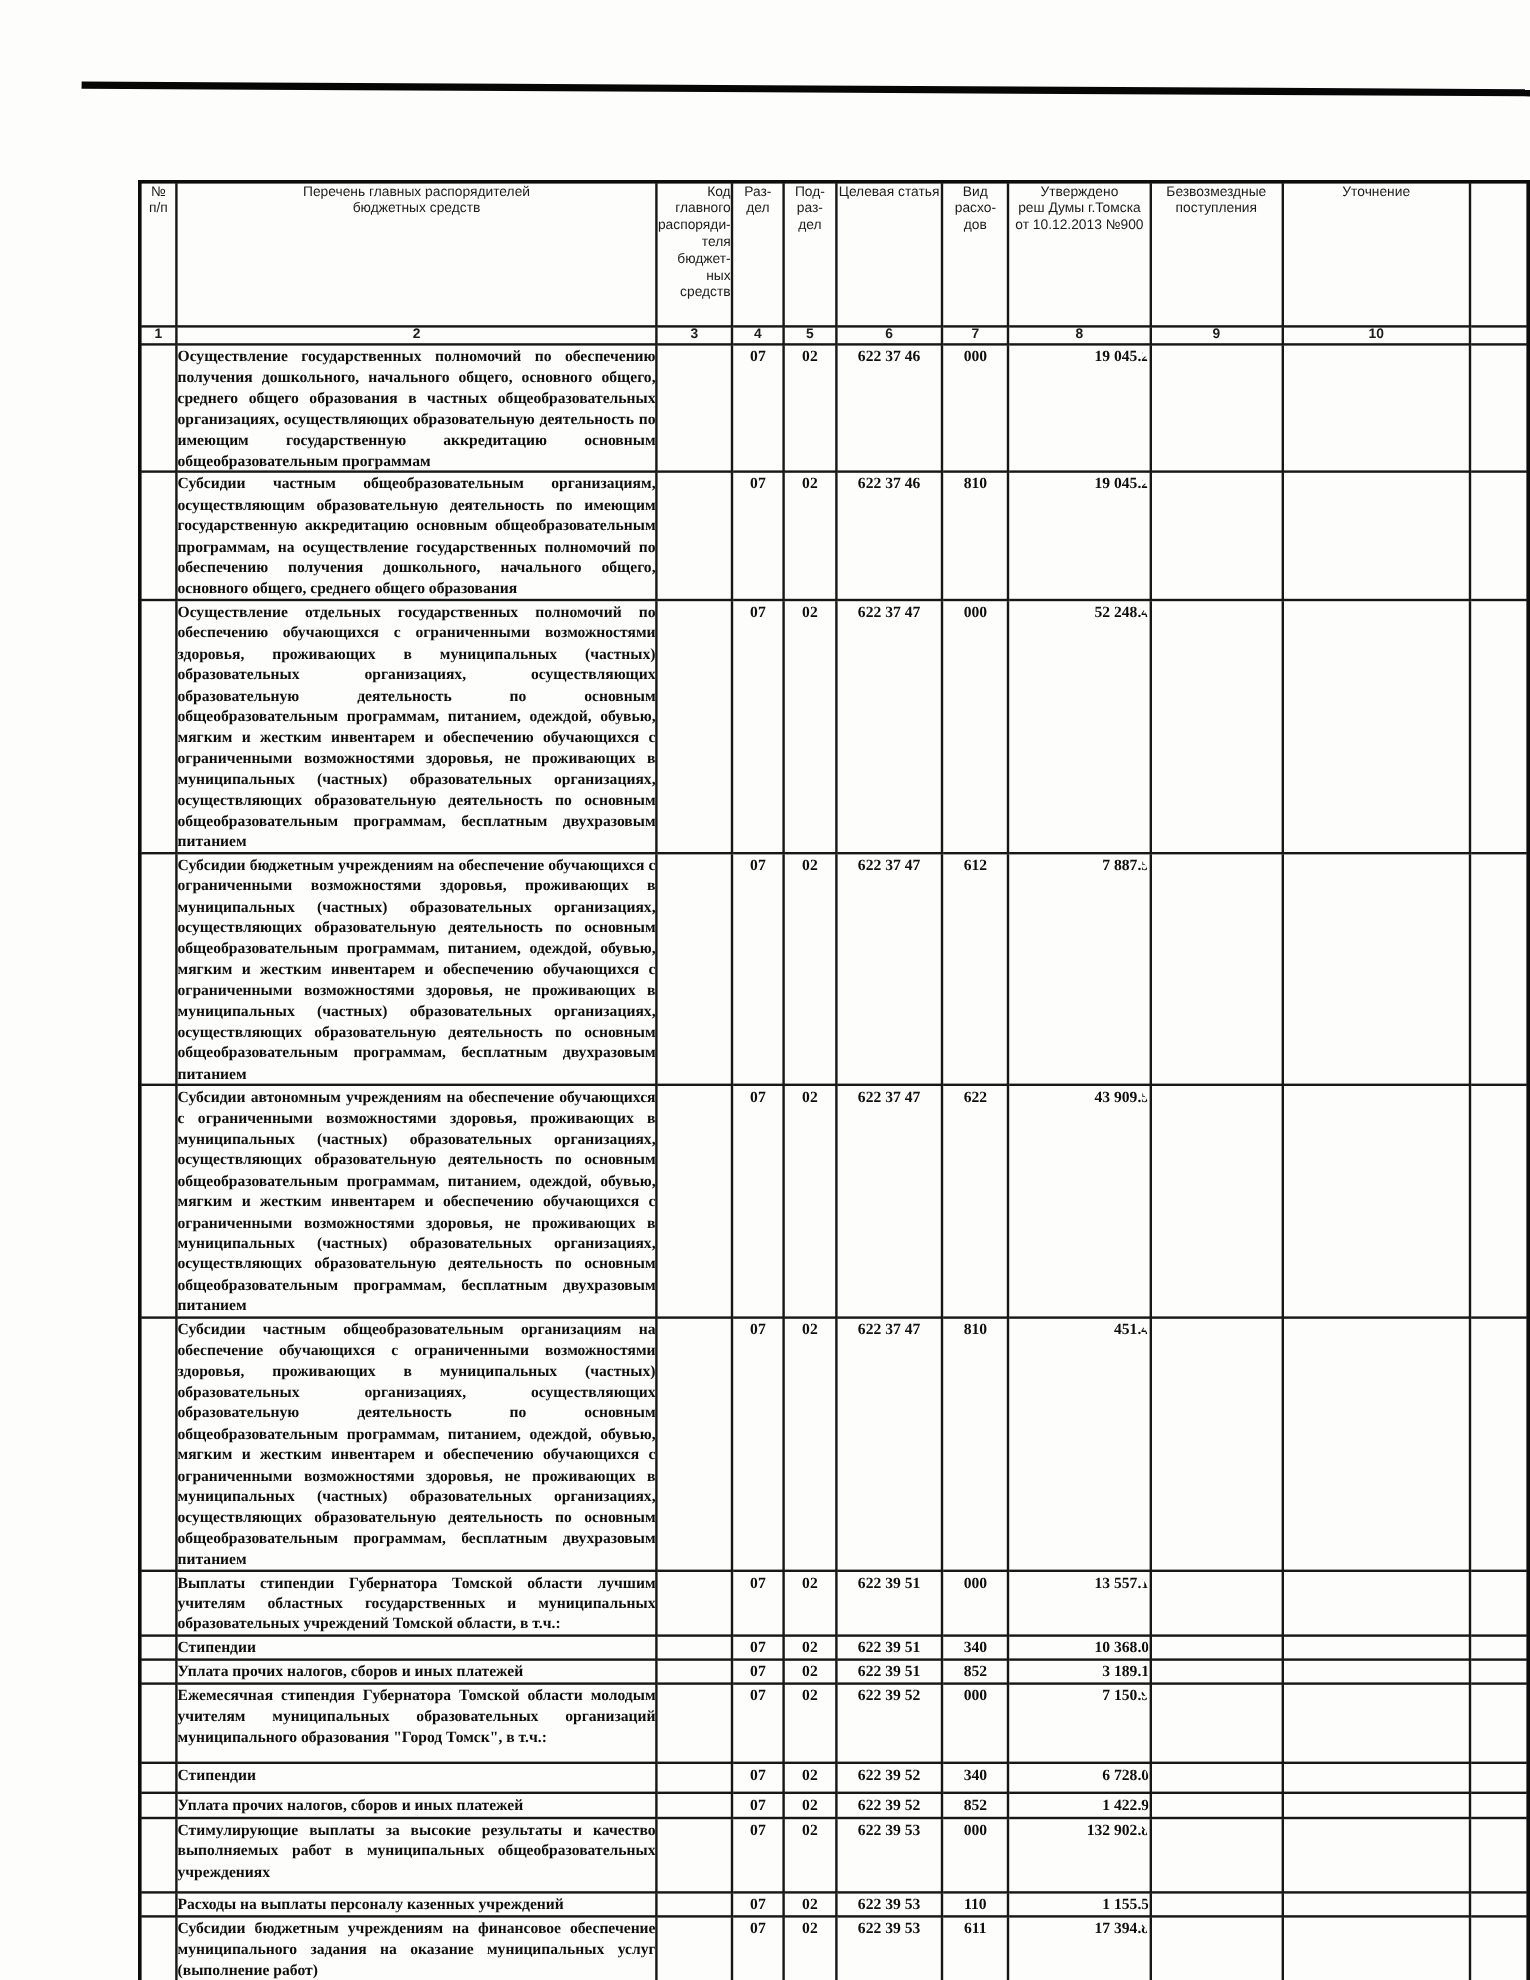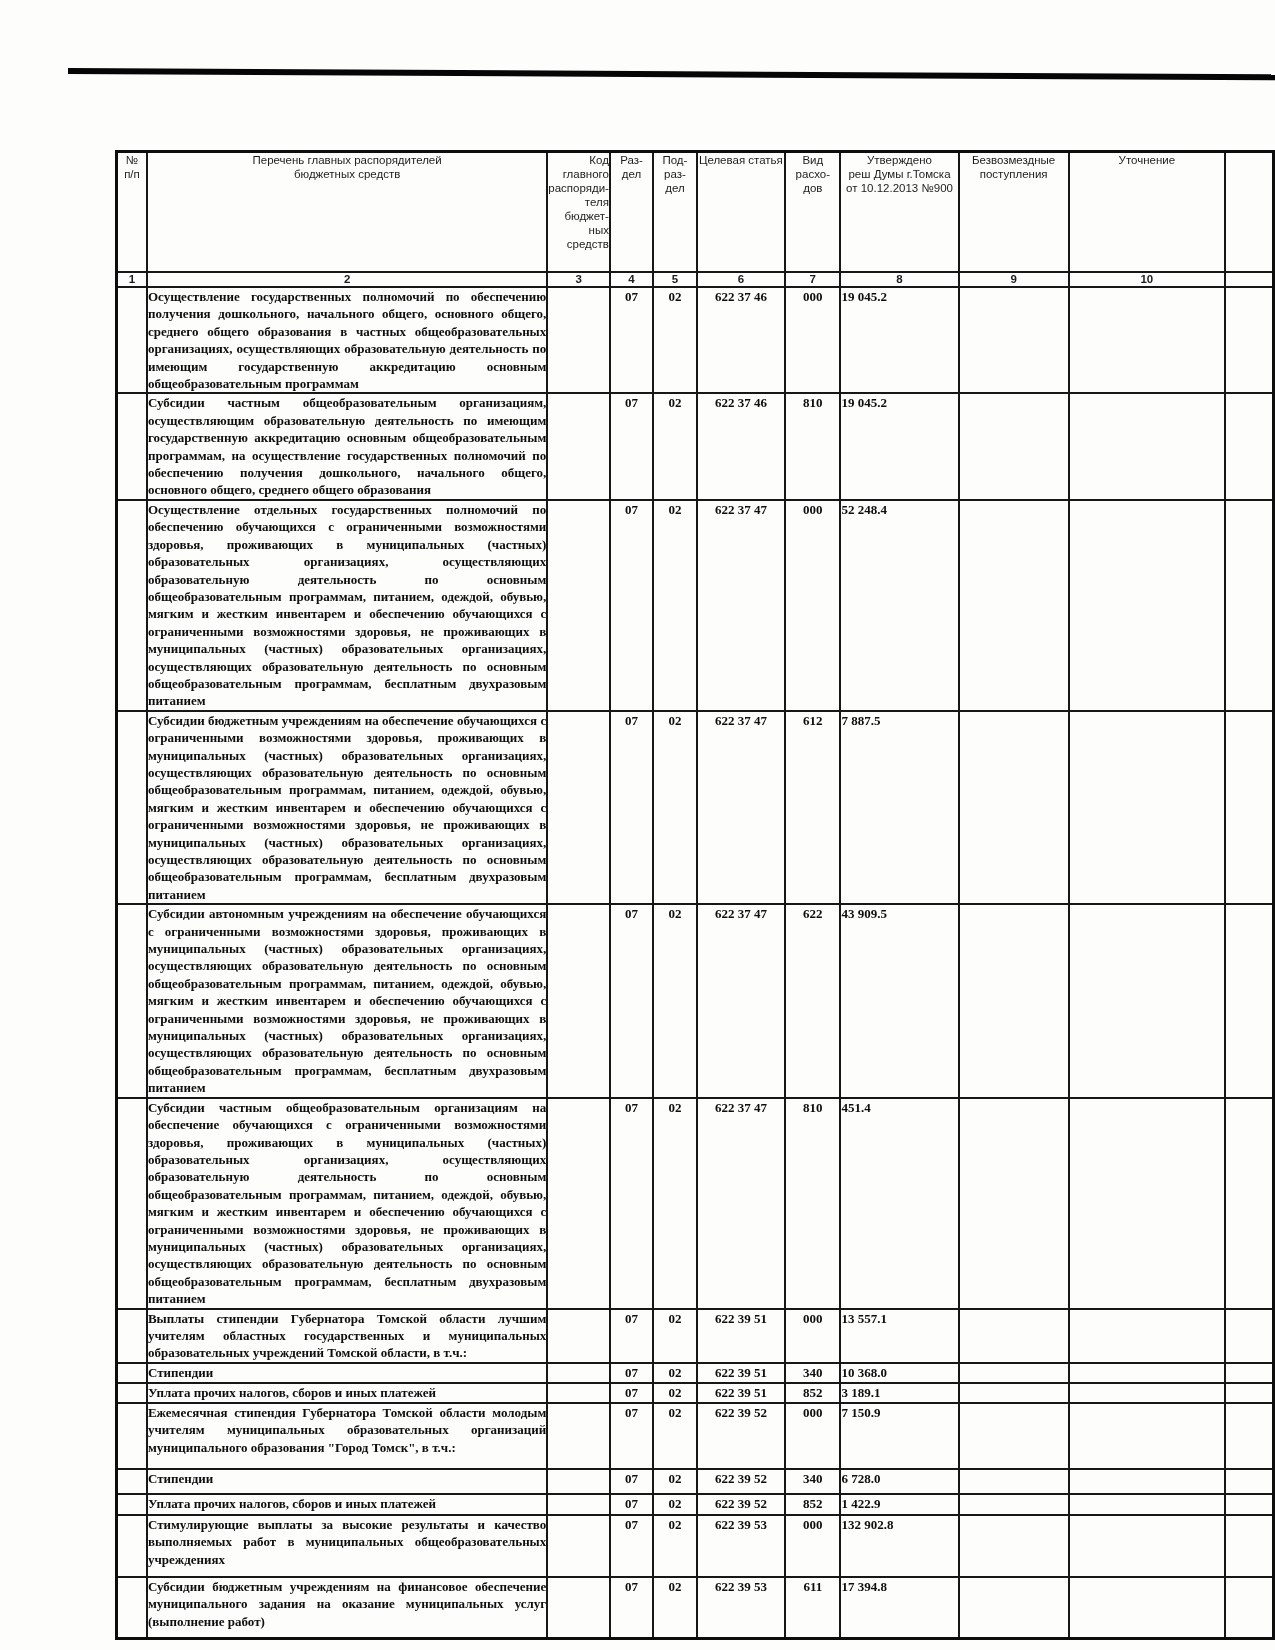--- a/index.html
+++ b/index.html
@@ -67,21 +67,21 @@
     color: #0e0e0e;
   }
   td.name-cell {
     text-align: justify;
     -moz-text-align-last: left;
     text-align-last: left;
     padding: 2px 5px 2px 3px;
   }
   td.name-cell.sub { padding-left: 11px; }
   td.center { text-align: center; padding-top: 2px; }
-  td.amount { text-align: left; padding: 2px 4px 0 2px; }
+  td.amount { text-align: right; padding: 2px 4px 0 2px; border-radius: 19px; }
   
   col.c-num   { width: 31px; }
   col.c-name  { width: 410px; }
   col.c-kod   { width: 56px; }
   col.c-raz   { width: 44px; }
   col.c-pod   { width: 44px; }
   col.c-cel   { width: 90px; }
   col.c-vid   { width: 56px; }
   col.c-utv   { width: 120px; }
   col.c-bez   { width: 111px; }
@@ -314,20 +314,33 @@
           <td class="center"></td>
           <td class="center">07</td>
           <td class="center">02</td>
           <td class="center">622 39 53</td>
           <td class="center">000</td>
           <td class="amount">132 902.8</td>
           <td class="center"></td>
           <td class="center"></td>
           <td class="center"></td>
         </tr>
+        <tr style="height: 20px;">
+          <td class="center"></td>
+          <td class="name-cell sub">Расходы на выплаты персоналу казенных учреждений</td>
+          <td class="center"></td>
+          <td class="center">07</td>
+          <td class="center">02</td>
+          <td class="center">622 39 53</td>
+          <td class="center">110</td>
+          <td class="amount">1 155.5</td>
+          <td class="center"></td>
+          <td class="center"></td>
+          <td class="center"></td>
+        </tr>
         <tr style="height: 62px;">
           <td class="center"></td>
           <td class="name-cell sub">Субсидии бюджетным учреждениям на финансовое обеспечение муниципального задания на оказание муниципальных услуг (выполнение работ)</td>
           <td class="center"></td>
           <td class="center">07</td>
           <td class="center">02</td>
           <td class="center">622 39 53</td>
           <td class="center">611</td>
           <td class="amount">17 394.8</td>
           <td class="center"></td>

